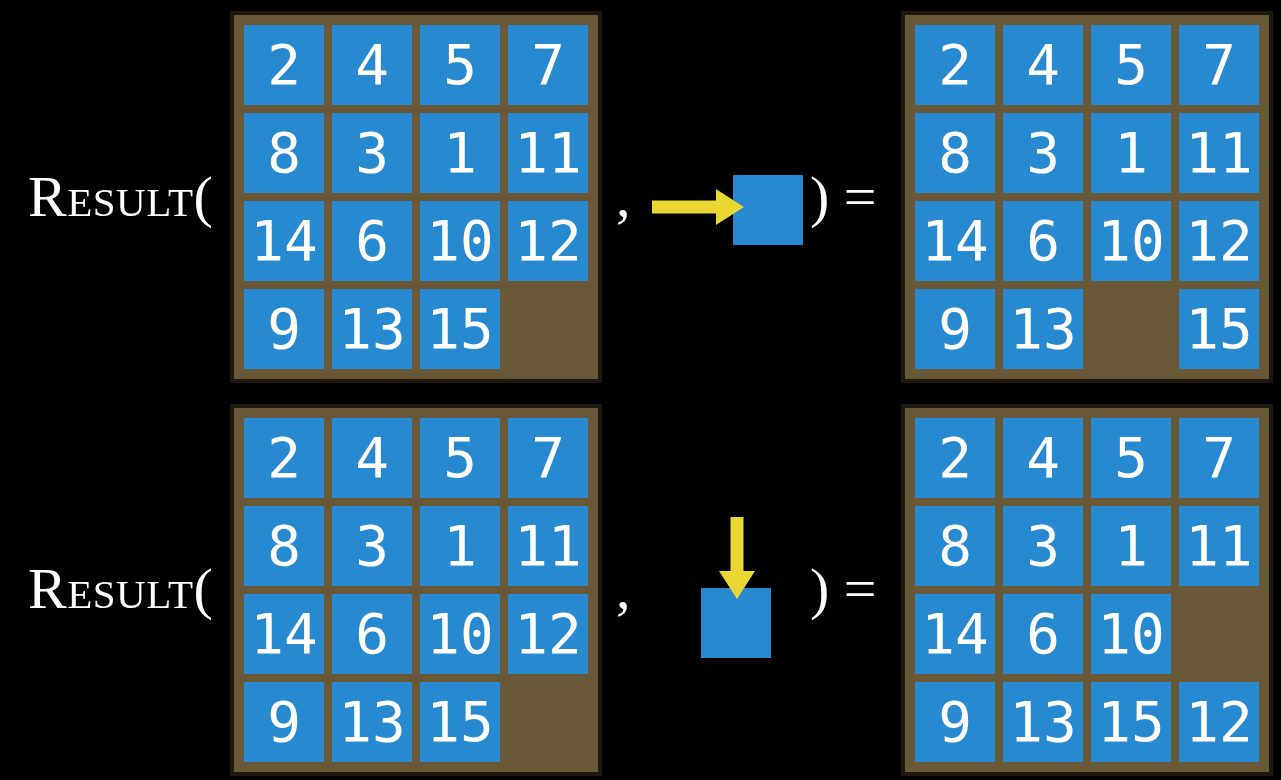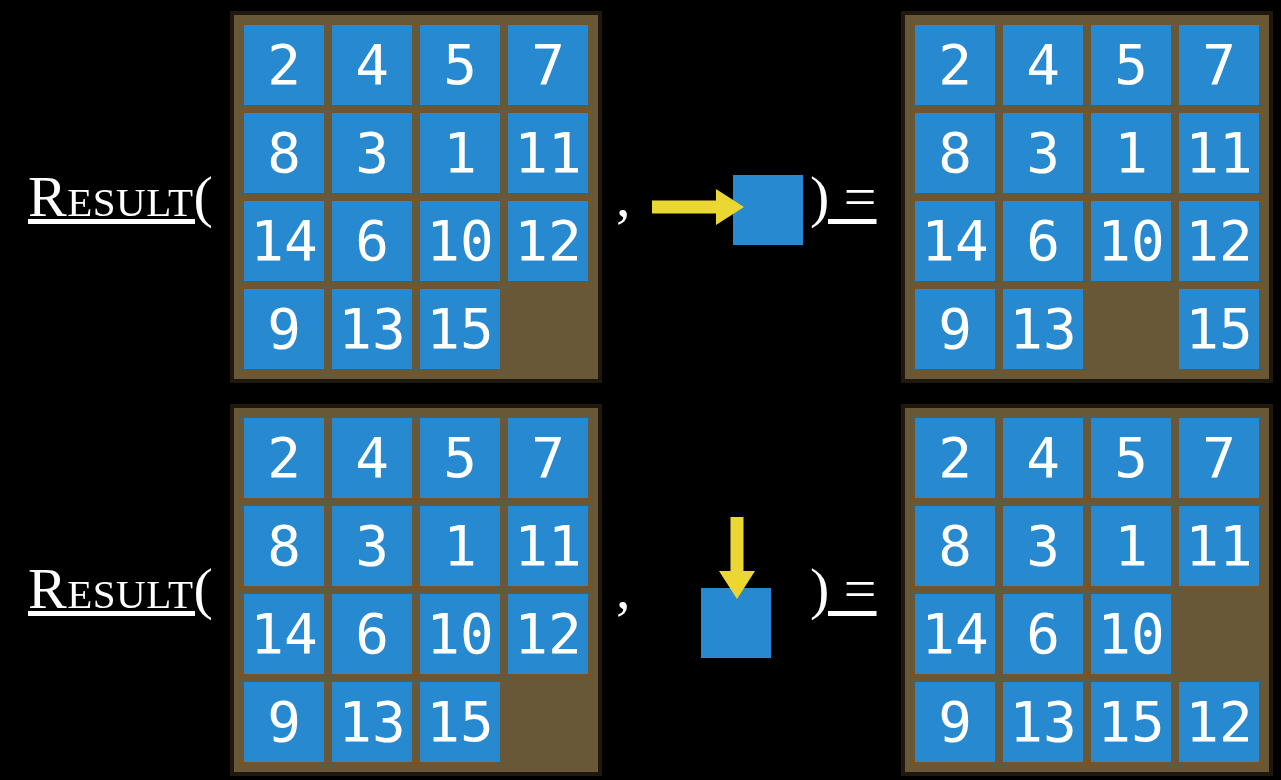--- a/index.html
+++ b/index.html
@@ -5,21 +5,21 @@
   :root{
     --background:#000000; --board-frame:#695838; --board-outline:#1e180f;
     --tile-blue:#2789cf; --tile-text:#ffffff; --arrow-yellow:#ebd732; --label-text:#ffffff;
   }
   *{margin:0;padding:0;box-sizing:border-box}
   html,body{width:1281px;height:780px;overflow:hidden}
   body{background:var(--background);position:relative;}
   .stage{position:absolute;inset:0;}
   .serif{
     position:absolute;color:var(--label-text);
-    font-family:"Liberation Serif",serif;font-size:58px;line-height:1;white-space:pre;text-decoration:underline;
+    font-family:"Liberation Serif",serif;font-size:58px;line-height:1;white-space:pre;
   }
   .func-label{font-variant:small-caps;letter-spacing:0.5px;}
   .board{
     position:absolute;width:372px;height:372px;
     background:var(--board-frame);
     border:4px solid var(--board-outline);
     padding:10px;
     display:grid;
     grid-template-columns:repeat(4,80px);
     grid-template-rows:repeat(4,80px);

